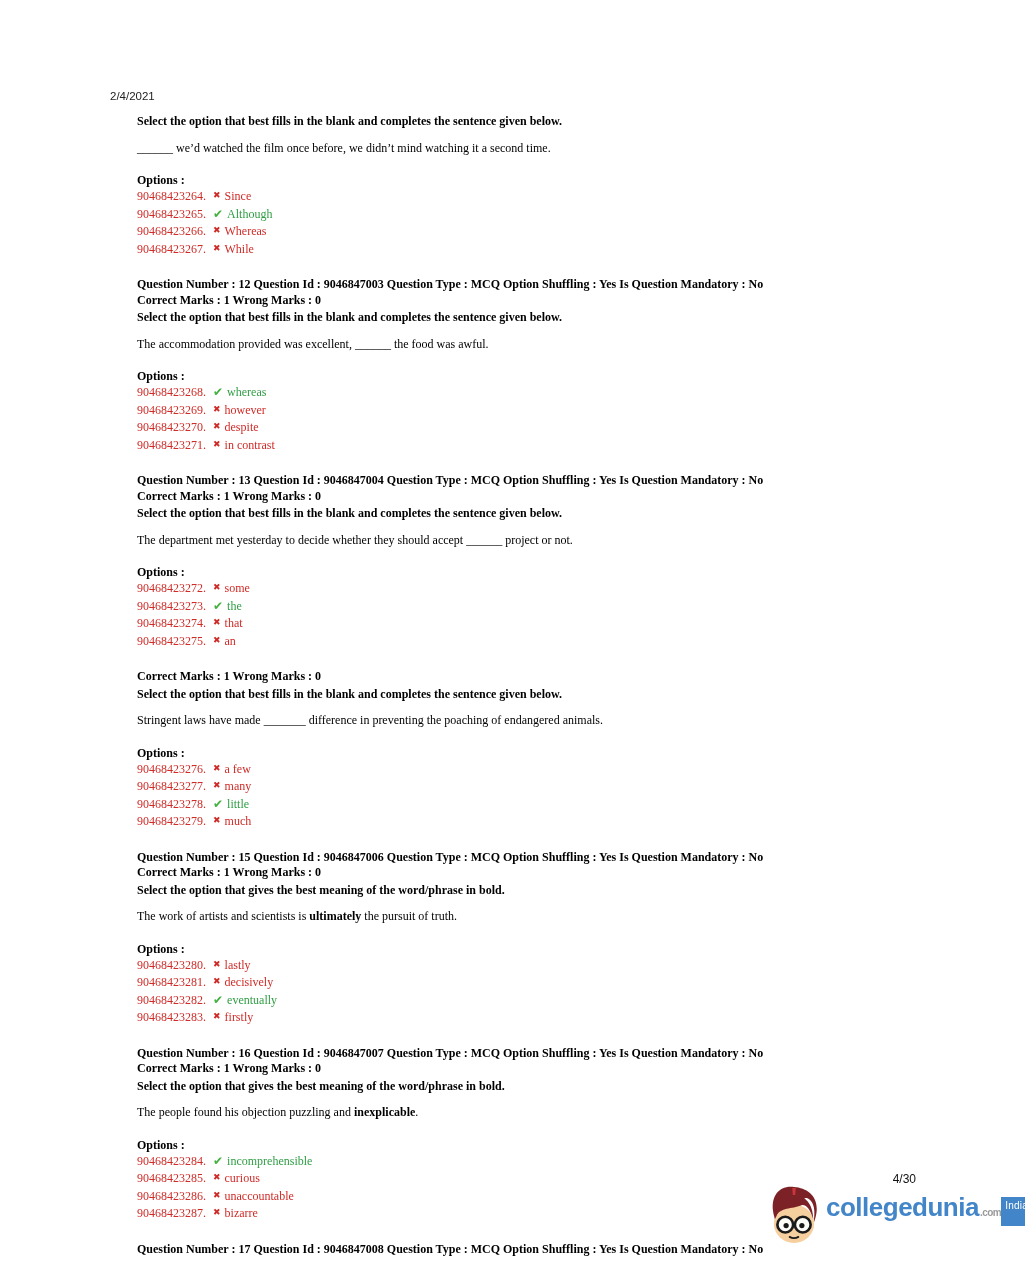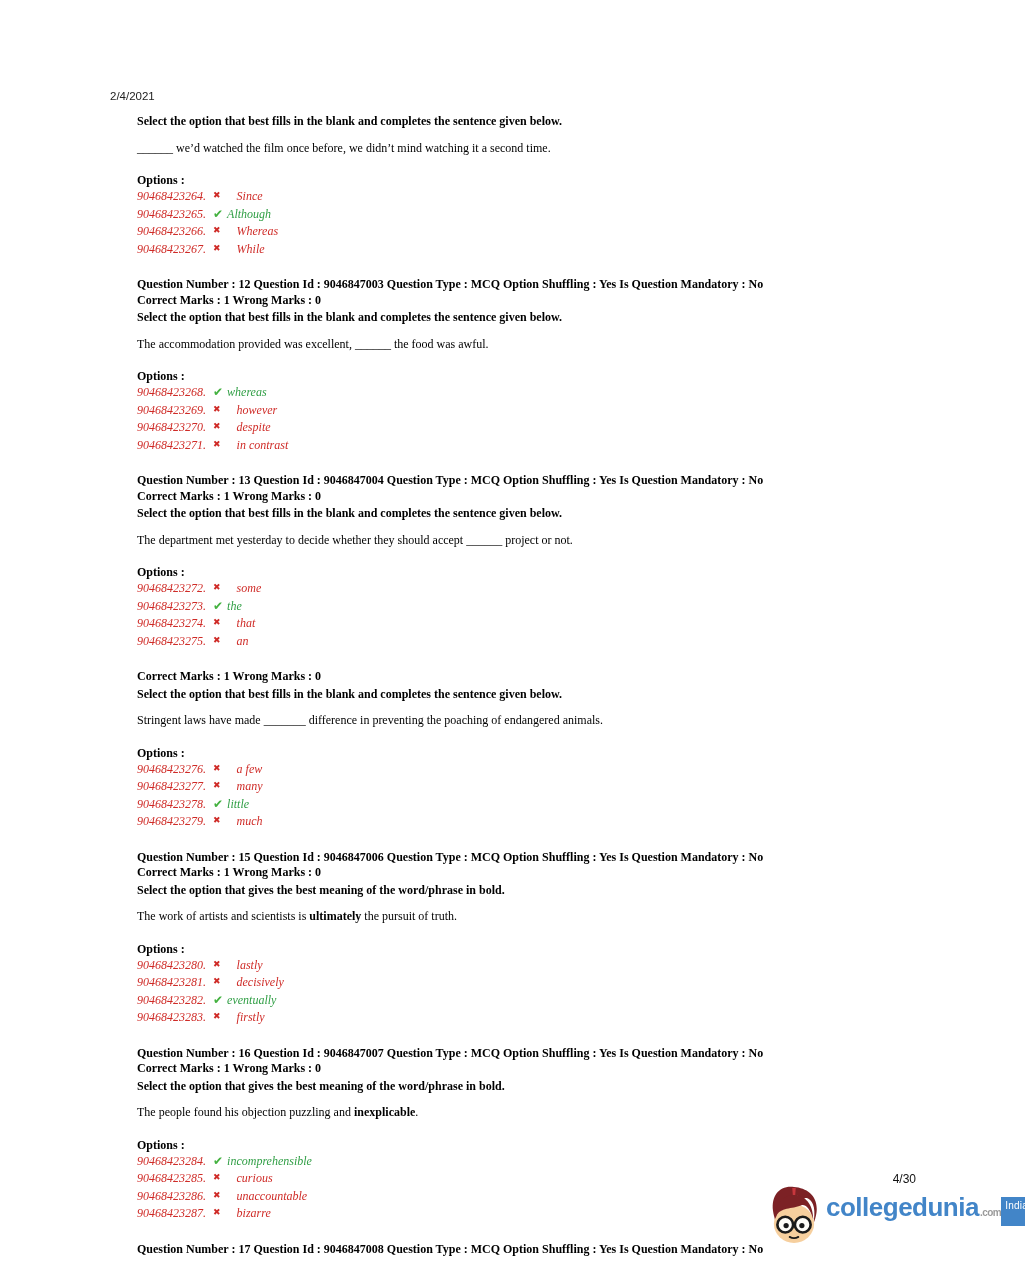--- a/index.html
+++ b/index.html
@@ -18,27 +18,27 @@
   }
   .qblock { margin-bottom:19px; }
   .qheader {
     font-weight:bold; line-height:15.5px; white-space:nowrap; letter-spacing:0;
   }
   .instruction { line-height:16.5px; margin-top:1px;font-weight:bold; }
   .qtext { line-height:16.5px; margin-top:10px; }
   .qtext b { font-weight:bold; }
   .options-label { font-weight:bold; line-height:16px; margin-top:16px; }
   .option {
-    display:flex; align-items:flex-start; height:17.5px; line-height:17.5px;font-style:italic;
+    display:flex; align-items:flex-start; height:17.5px; line-height:17.5px;
   }
   .opt-id { color:var(--red); margin-right:7px; }
   .opt-icon { margin-right:4px; font-family:"DejaVu Sans", sans-serif; }
   .opt-icon.wrong  { color:var(--red); font-size:9px; font-weight:bold; position:relative; top:-1px; }
   .opt-icon.correct{ color:#43b13f; font-size:12px; }
-  .opt-text.wrong   { color:var(--red);margin-left:12px; }
+  .opt-text.wrong   { color:var(--red); }
   .opt-text.correct { color:var(--green); }
   .pageno {
     position:absolute; top:1172px; left:872px; width:44px; text-align:right;
     font-family:"Liberation Sans", sans-serif; font-size:12px; color:#111;
   }
   .logo {
     position:absolute; top:1184px; left:766px; display:flex; align-items:flex-start;
   }
   .mascot { display:block; margin-right:4px; }
   .logo-text { display:flex; flex-direction:row; padding-top:10px; }

